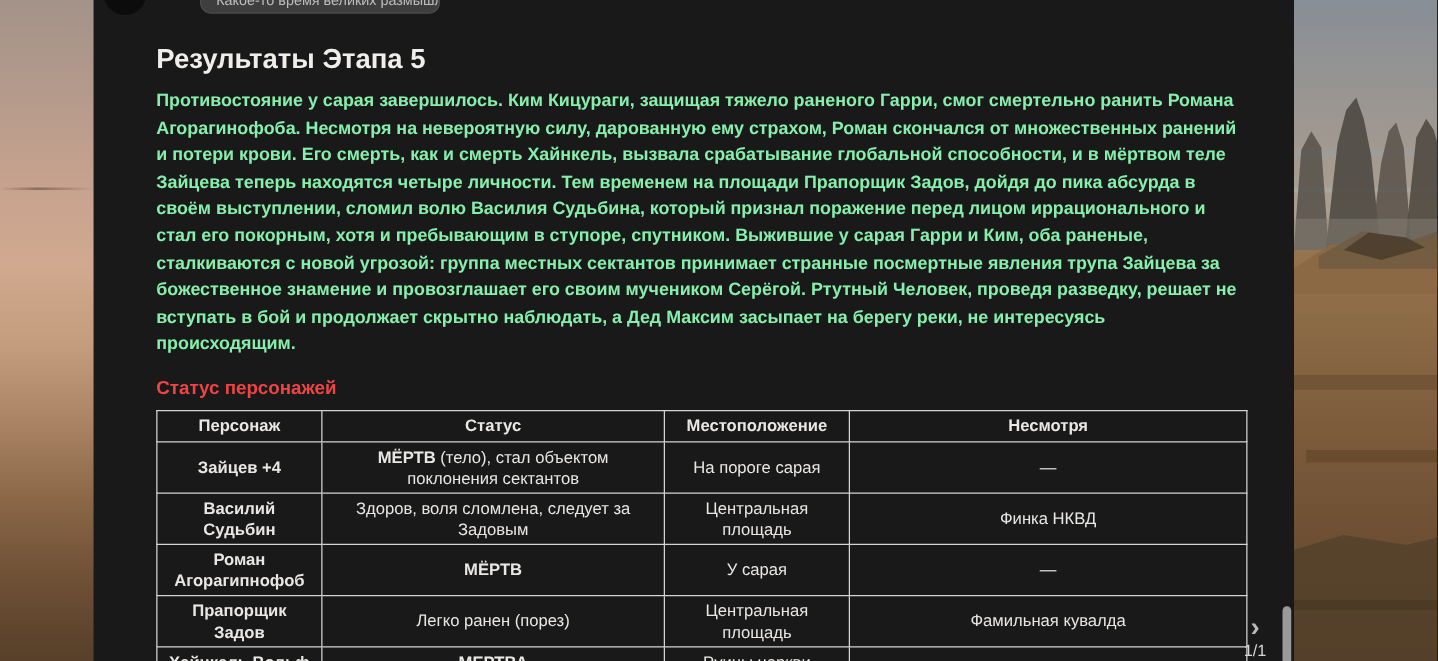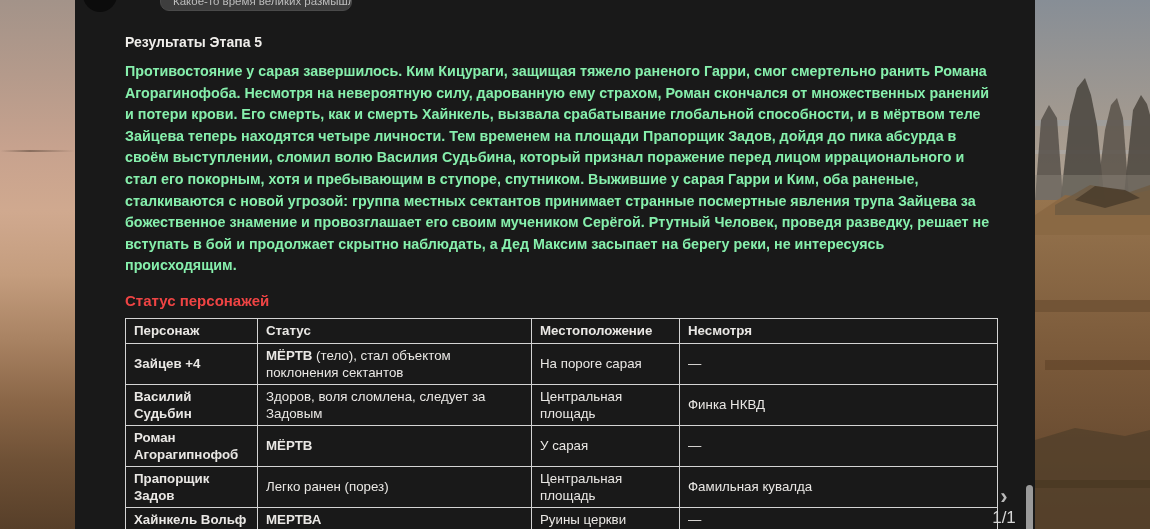--- a/index.html
+++ b/index.html
@@ -23,37 +23,37 @@
            background:#191919; color:#e9e7e4; }
   .avatar { position:absolute; left:8px; top:-22px; width:34px; height:34px;
             border-radius:50%; background:#0c0c0c; }
   .spoiler { position:absolute; left:85px; top:-17px; width:192px; height:28px;
              background:#3e3e3e; border:1px solid #4a4a4a; border-radius:9px;
              color:#bdbdbd; font-size:11.5px; display:flex; align-items:flex-end;
              justify-content:space-between; padding:2px 10px 3px 12px; cursor:pointer;
              font-family:"Liberation Sans", sans-serif; white-space:nowrap; overflow:hidden; }
 
   .content { padding:34px 38px 0 50px; }
-  h2 { font-size:14px; font-weight:bold; color:#f0eeeb; margin:0 0 11px 0; }
+  h2 { font-size:22px; font-weight:bold; color:#f0eeeb; margin:0 0 11px 0; }
   p.narrative { font-size:14.3px; line-height:21.6px; font-weight:600; color:#86efac;
                 margin:0 0 15px 0; }
   h3 { font-size:15px; font-weight:bold; color:#ef4444; margin:0 0 9px 0; }
 
   table { width:872px; border-collapse:collapse; table-layout:fixed;
           font-size:13.3px; color:#e9e7e4; background:#191919; }
   th, td { border:1px solid #d4d4d4; padding:3px 8px; line-height:17px;
-           text-align:left; vertical-align:middle; }
+           text-align:center; vertical-align:middle; }
   th { font-weight:bold; height:25px; }
   td.char { font-weight:bold; }
   span.b { font-weight:bold;margin-top:22px; }
 
   .pager { position:absolute; right:14px; bottom:1px; width:34px; text-align:center; }
   .pager .next { font-size:22px; line-height:20px; color:#b9b9b9; cursor:pointer;
                  font-weight:bold; }
-  .pager .plabel { font-size:17px; color:#d6d6d6; margin-top:1px; }
+  .pager .plabel { font-size:13px; color:#d6d6d6; margin-top:1px; }
   .scrollbar { position:absolute; right:2px; bottom:-14px; width:7px; height:58px;
                background:#9a9a9a; border-radius:4px; }
 </style>
 </head>
 <body>
 
 <div class="stage">
 
   <div class="bg bg-left"></div>
 

